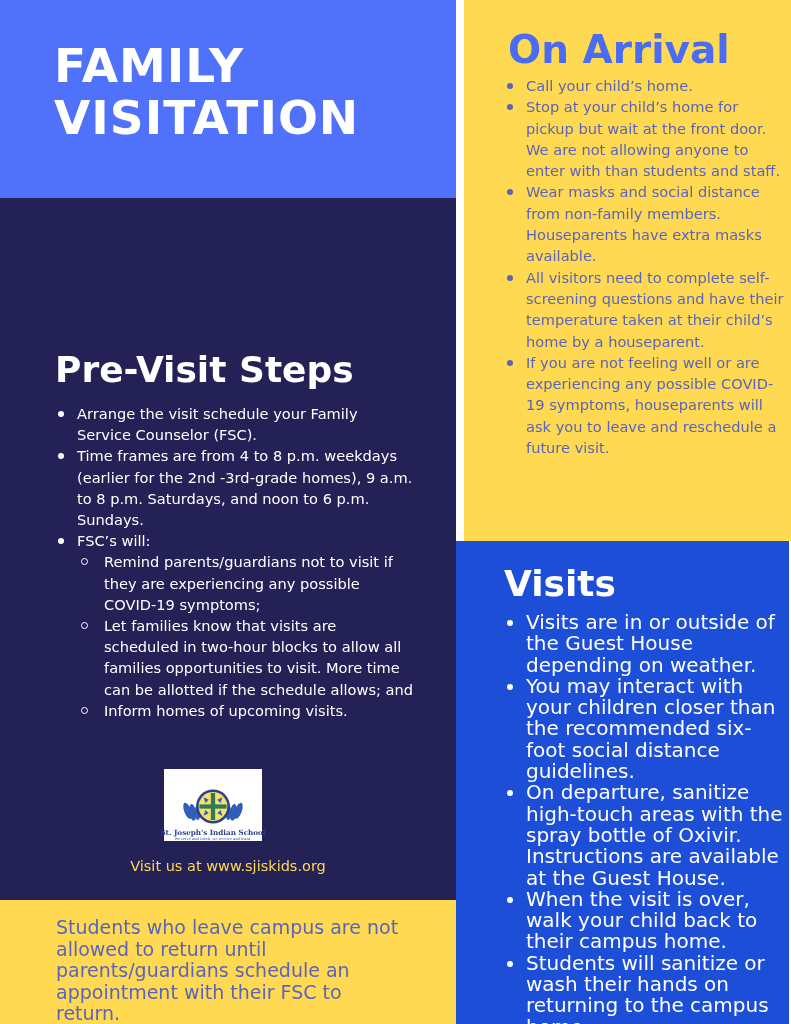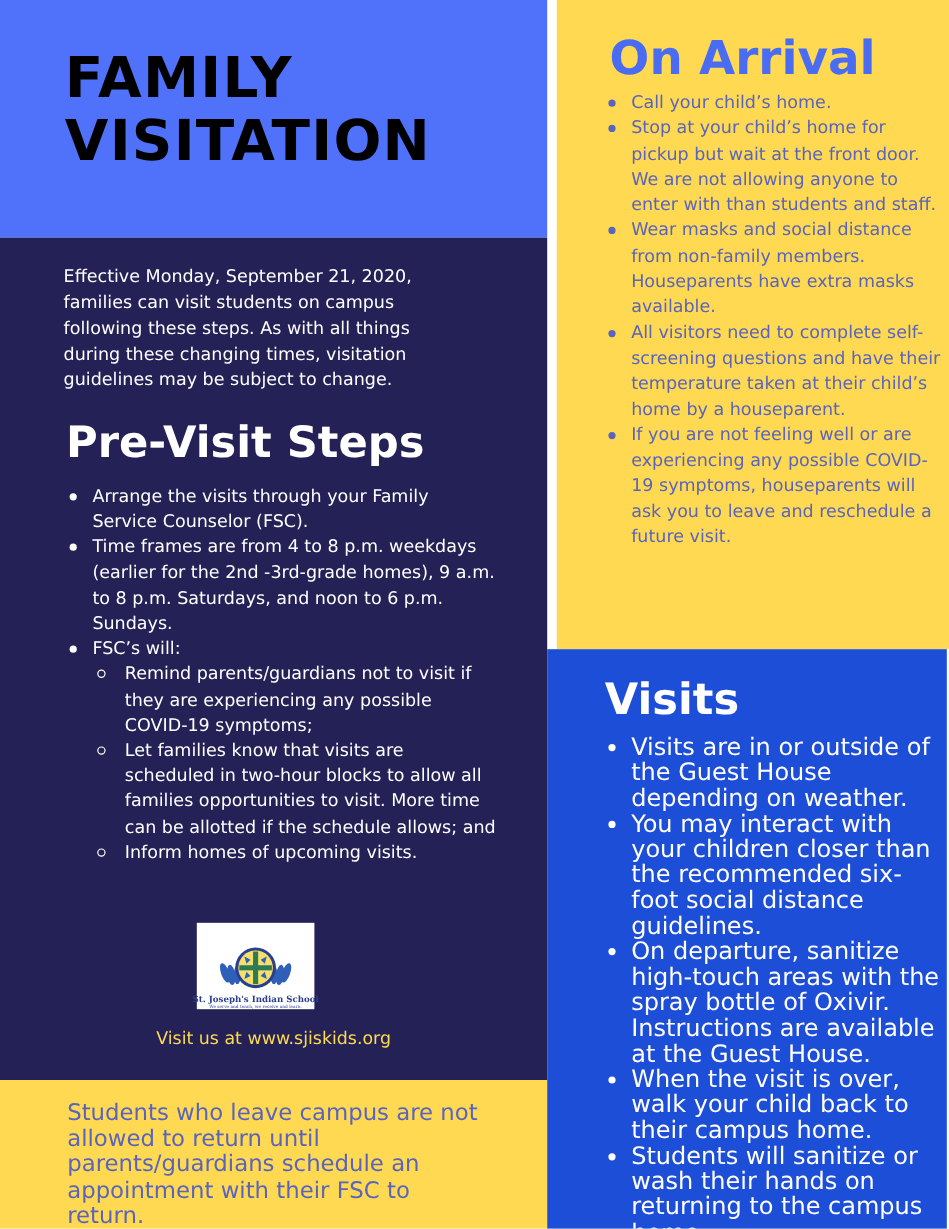--- a/index.html
+++ b/index.html
@@ -7,21 +7,21 @@
     body { position: relative; font-family: "DejaVu Sans", sans-serif; }
     .panel { position: absolute; }
     #title-panel { left: 0; top: 0; width: 456px; height: 198px; background: #5072fb; }
     #intro-panel { left: 0; top: 198px; width: 456px; height: 702px; background: #242156; }
     #footer-panel { left: 0; top: 900px; width: 456px; height: 124px; background: #ffd951; }
     #arrival-panel { left: 464px; top: 0; width: 335px; height: 541px; background: #ffd951; }
     #visits-panel { left: 456px; top: 541px; width: 333px; height: 483px; background: #1d4ed8; }
 
     .main-title {
       position: absolute; left: 54px; top: 40px;
-      color: #000000; font-weight: bold;
+      color: #ffffff; font-weight: bold;
       font-size: 47px; line-height: 52px; letter-spacing: 1px;
     }
     .main-title span { display: block; }
 
     .intro-text {
       position: absolute; left: 53px; top: 22px; width: 340px;
       color: #ffffff; font-size: 14.6px; line-height: 21.5px;
     }
     .section-heading {
       font-weight: bold; color: #ffffff;
@@ -85,24 +85,23 @@
 <body>
 
 <section class="panel" id="title-panel">
   <h1 class="main-title">
     <span>FAMILY</span>
     <span>VISITATION</span>
   </h1>
 </section>
 
 <section class="panel" id="intro-panel">
-  <p class="intro-text">Effective Monday, September 21, 2020, families can visit students on campus following these steps. As with all things during these changing times, visitation guidelines may be subject to change.</p>
   <h2 class="section-heading pre-heading">Pre-Visit Steps</h2>
   <ul class="bullets pre-list">
-    <li>Arrange the visits through your Family Service Counselor (FSC).</li>
+    <li>Arrange the visit schedule your Family Service Counselor (FSC).</li>
     <li>Time frames are from 4 to 8 p.m. weekdays (earlier for the 2nd -3rd-grade homes), 9 a.m. to 8 p.m. Saturdays, and noon to 6 p.m. Sundays.</li>
     <li>
       <span>FSC’s will:</span>
       <ul class="sub">
         <li>Remind parents/guardians not to visit if they are experiencing any possible COVID-19 symptoms;</li>
         <li>Let families know that visits are scheduled in two-hour blocks to allow all families opportunities to visit. More time can be allotted if the schedule allows;  and</li>
         <li>Inform homes of upcoming visits.</li>
       </ul>
     </li>
   </ul>

